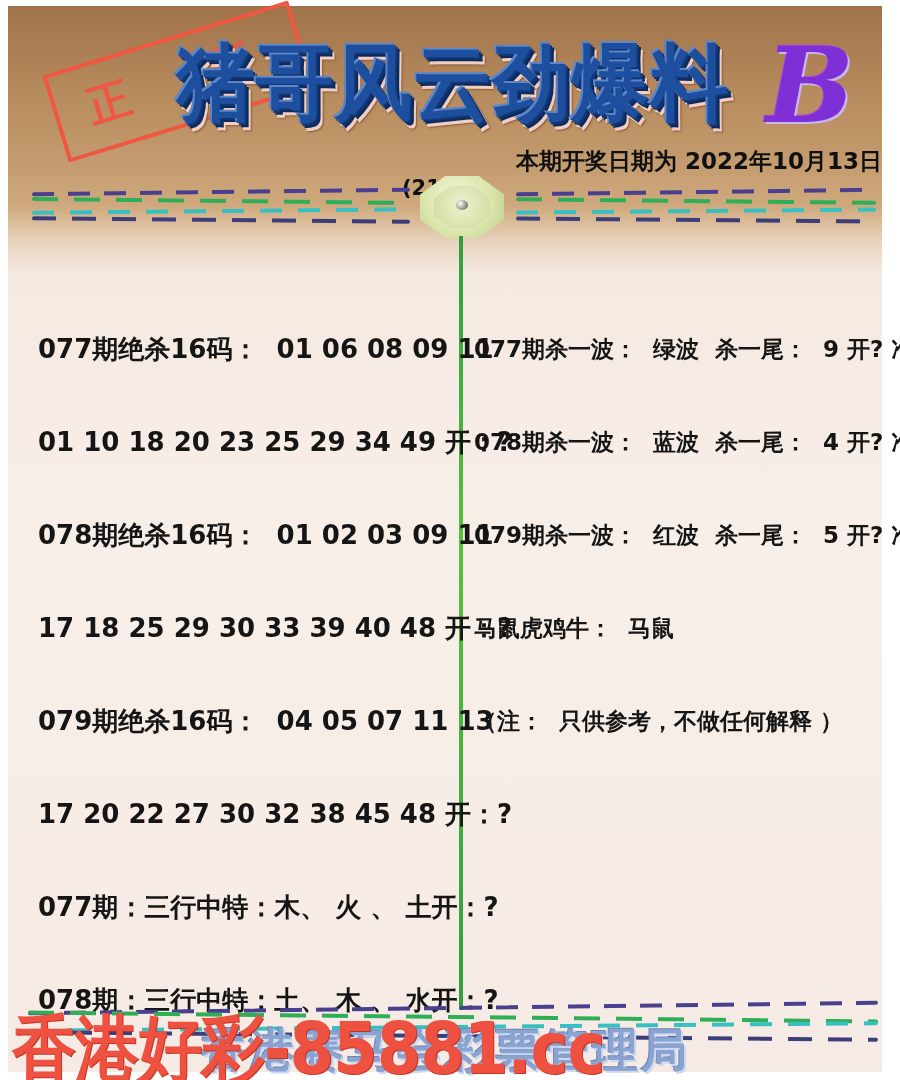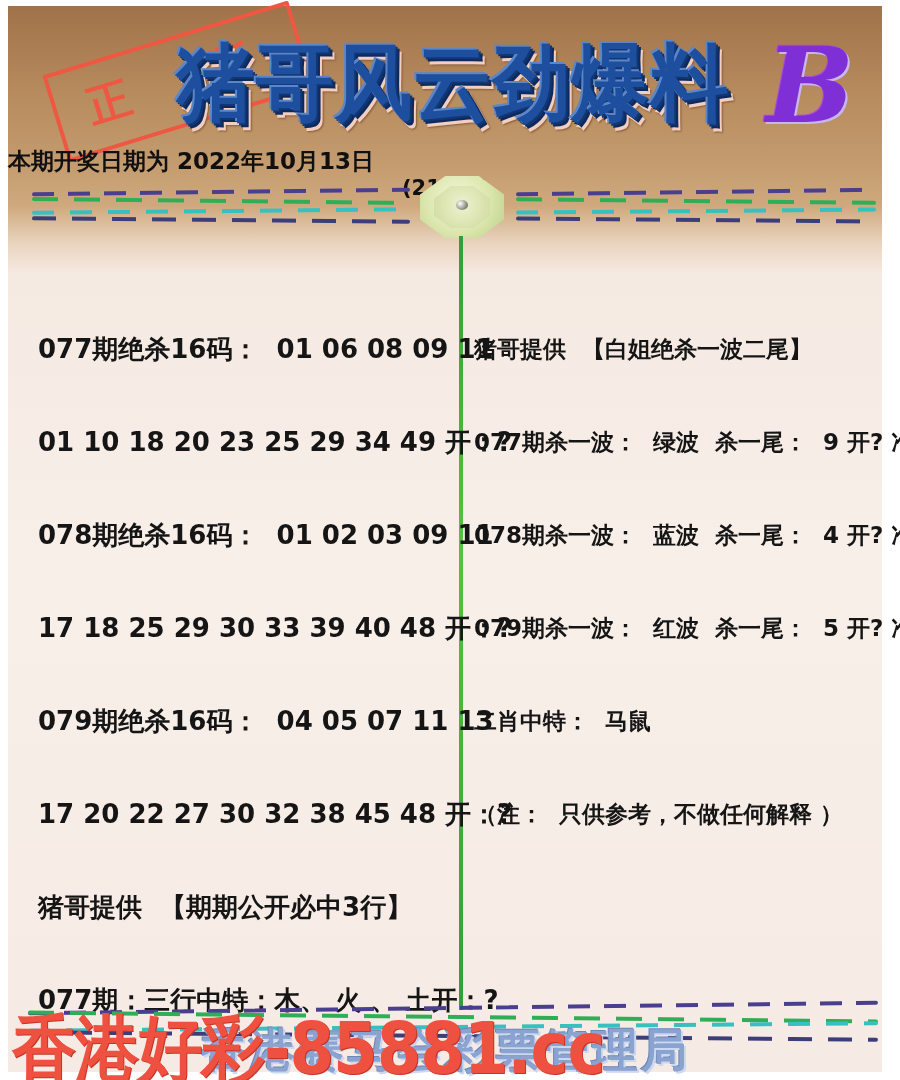--- a/index.html
+++ b/index.html
@@ -14,21 +14,21 @@
     border:4px solid #ef5743;color:#ef5743;font-weight:bold;font-size:44px;
     padding:12px 14px 12px 30px;letter-spacing:34px;border-radius:2px;}
   .title{position:absolute;left:160px;top:26px;width:570px;text-align:center;
     font-size:78px;font-weight:bold;color:#1d4f9e;letter-spacing:1px;
     transform:scaleY(1.08);
     text-shadow:-2px -2px 0 #5c86c6,2px 2px 0 #123672,4px 4px 0 #0d2a5e,
       6px 6px 0 #f2cfc0,7px 7px 2px #8a5a36;}
   .edition{position:absolute;left:758px;top:18px;font-size:104px;font-weight:bold;
     font-style:italic;font-family:"DejaVu Serif",serif;color:#7e2fd6;
     text-shadow:2px 2px 0 #c9b6ee,-1px -1px 0 #b14ad2;}
-  .draw-date{position:absolute;left:0;right:0;top:140px;text-align:left;
+  .draw-date{position:absolute;left:0;right:0;top:140px;text-align:right;
     font-size:23px;font-weight:bold;color:#101010;}
   .draw-time{position:absolute;left:0;right:0;top:170px;text-align:center;
     font-size:21px;font-weight:bold;color:#101010;}
   
   .band{position:absolute;display:flex;flex-direction:column;justify-content:space-between;height:32px;}
   .band .strip{height:4px;border-radius:2px;}
   .s1{background:repeating-linear-gradient(90deg,#4a3f8f 0 22px,transparent 22px 36px);transform:rotate(-.7deg);}
   .s2{background:repeating-linear-gradient(90deg,#2fae57 0 26px,transparent 26px 42px);transform:rotate(.6deg);}
   .s3{background:repeating-linear-gradient(90deg,#38bfbf 0 22px,transparent 22px 38px);transform:rotate(-.5deg);}
   .s4{background:repeating-linear-gradient(90deg,#3d3d7a 0 24px,transparent 24px 40px);transform:rotate(.5deg);}
@@ -89,44 +89,42 @@
   </div>
   <div class="vline"></div>
 
   <div class="col col-left">
     <div class="line">077期绝杀16码：  01 06 08 09 11</div>
     <div class="line">01 10 18 20 23 25 29 34 49 开：?</div>
     <div class="line">078期绝杀16码：  01 02 03 09 11</div>
     <div class="line">17 18 25 29 30 33 39 40 48 开：?</div>
     <div class="line">079期绝杀16码：  04 05 07 11 13</div>
     <div class="line">17 20 22 27 30 32 38 45 48 开：?</div>
-    <div class="line">猪哥提供  【期期公开必中3行】</div>
     <div class="line">077期：三行中特：木、 火 、 土开：?</div>
     <div class="line">078期：三行中特：土、 木 、 水开：?</div>
     
     
     
     
     
     
     
     
     
     
     
     
     
   </div>
 
   <div class="col col-right">
-    <div class="line">猪哥提供  【白姐绝杀一波二尾】</div>
     <div class="line">077期杀一波：  绿波  杀一尾：  9 开? 准</div>
     <div class="line">078期杀一波：  蓝波  杀一尾：  4 开? 准</div>
     <div class="line">079期杀一波：  红波  杀一尾：  5 开? 准</div>
-    <div class="line">二肖中特：  马鼠</div>
+    <div class="line">马鼠虎鸡牛：  马鼠</div>
     <div class="line">（注：  只供参考，不做任何解释 ）</div>
     
     
     
     
     
     
     
     
     

